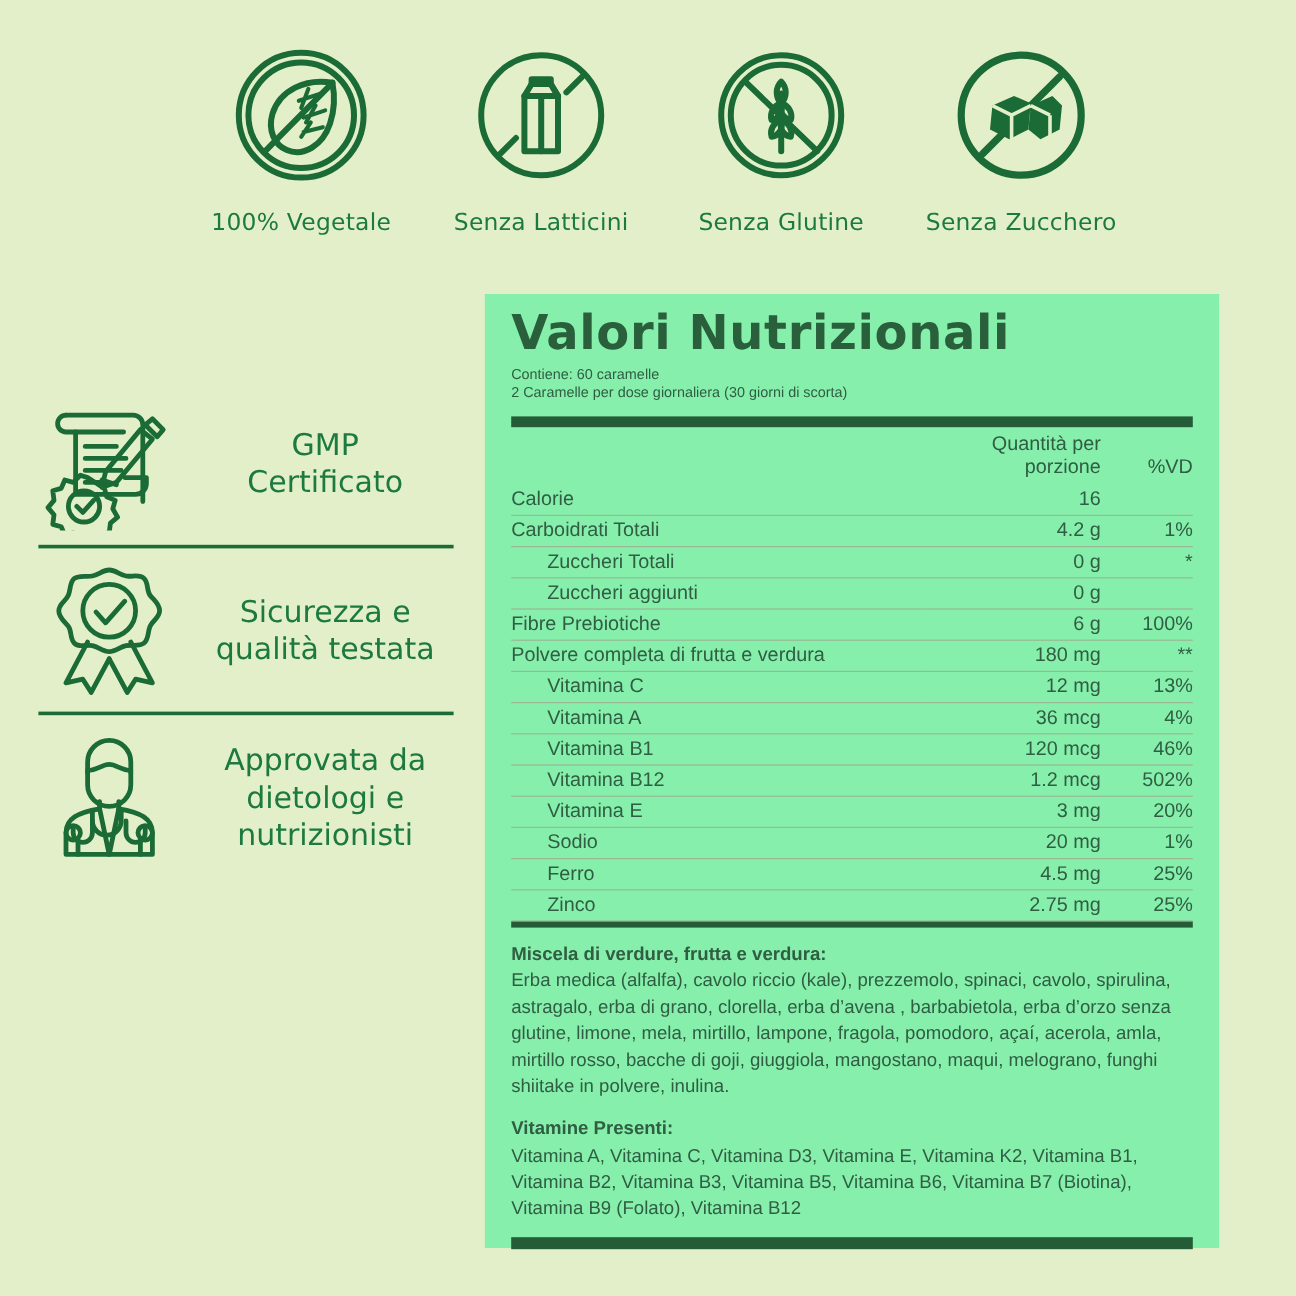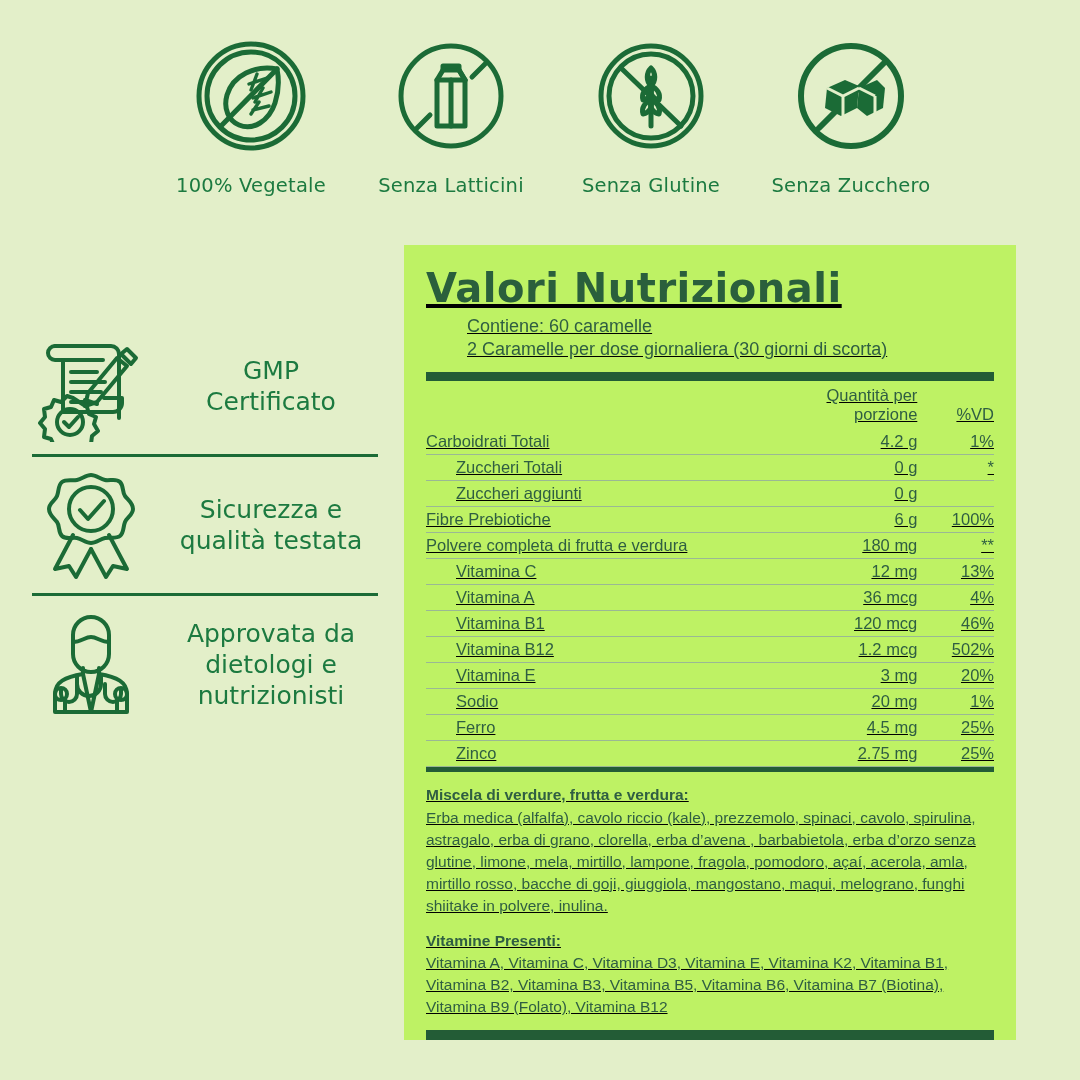--- a/index.html
+++ b/index.html
@@ -84,39 +84,37 @@
     margin: 4px 0;
   }
 
   
   .facts-card {
     position: absolute;
     left: 404px;
     top: 245px;
     width: 612px;
     height: 795px;
-    background: #bef264;
-    padding: 22px 22px 16px 22px;
-    text-decoration: underline;
+    background: #86efac;
+    padding: 12px 22px 16px 22px;
   }
 
   .facts-title {
     font-family: "DejaVu Sans", sans-serif;
     font-weight: bold;
     font-size: 40px;
     line-height: 1.05;
     letter-spacing: 0.5px;
     color: #2a5f3c;
   }
   .facts-sub {
-    font-size: 18px;
+    font-size: 12px;
     line-height: 1.28;
     color: #2f5e42;
     margin-top: 6px;
-    margin-left: 41px;
   }
 
   .bar-thick { height: 9px; background: #235c36; margin-top: 11px; }
   .bar-med   { height: 5px; background: #235c36; }
 
   table.facts {
     width: 100%;
     border-collapse: collapse;
     table-layout: fixed;
     color: #2f5e42;
@@ -335,20 +333,25 @@
       </colgroup>
     <thead>
       <tr>
         <th class="h-name"></th>
         <th class="h-amt">Quantità per porzione</th>
         <th class="h-dv">%VD</th>
       </tr>
     </thead>
     <tbody>
         <tr>
+          <td class="n">Calorie</td>
+          <td class="a">16</td>
+          <td class="d"></td>
+        </tr>
+        <tr>
           <td class="n">Carboidrati Totali</td>
           <td class="a">4.2 g</td>
           <td class="d">1%</td>
         </tr>
         <tr class="indent">
           <td class="n">Zuccheri Totali</td>
           <td class="a">0 g</td>
           <td class="d">*</td>
         </tr>
         <tr class="indent">

